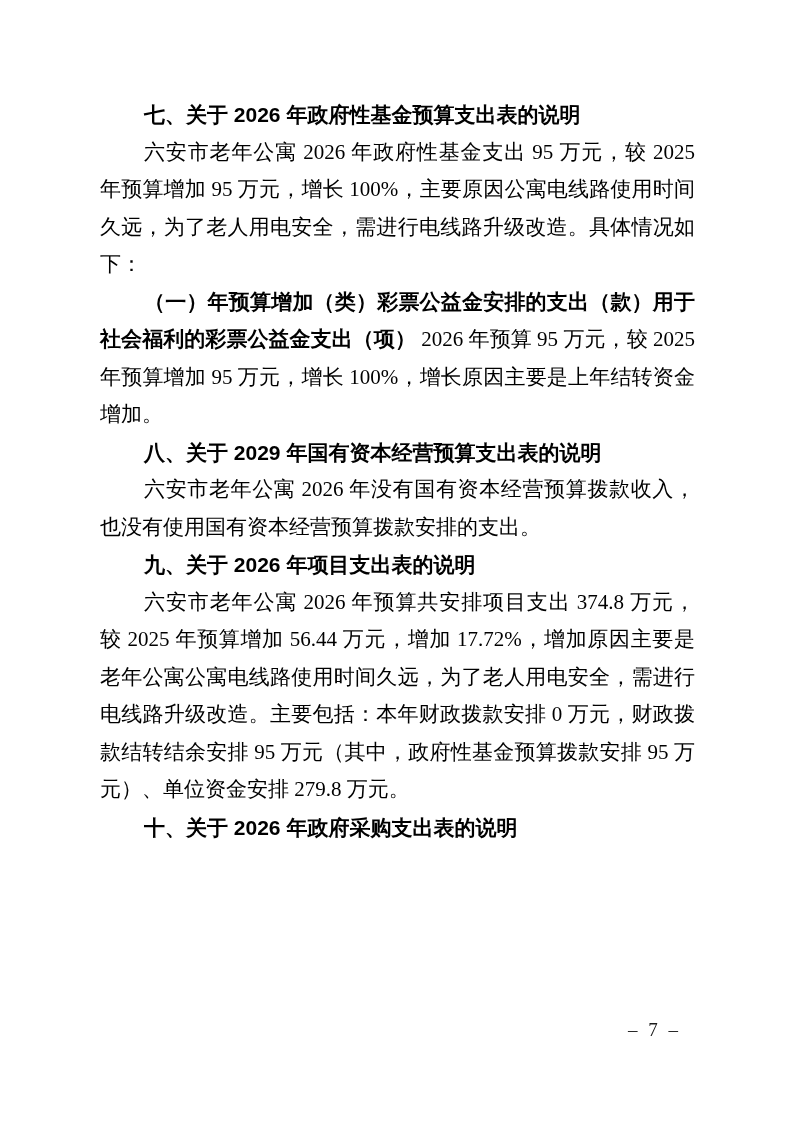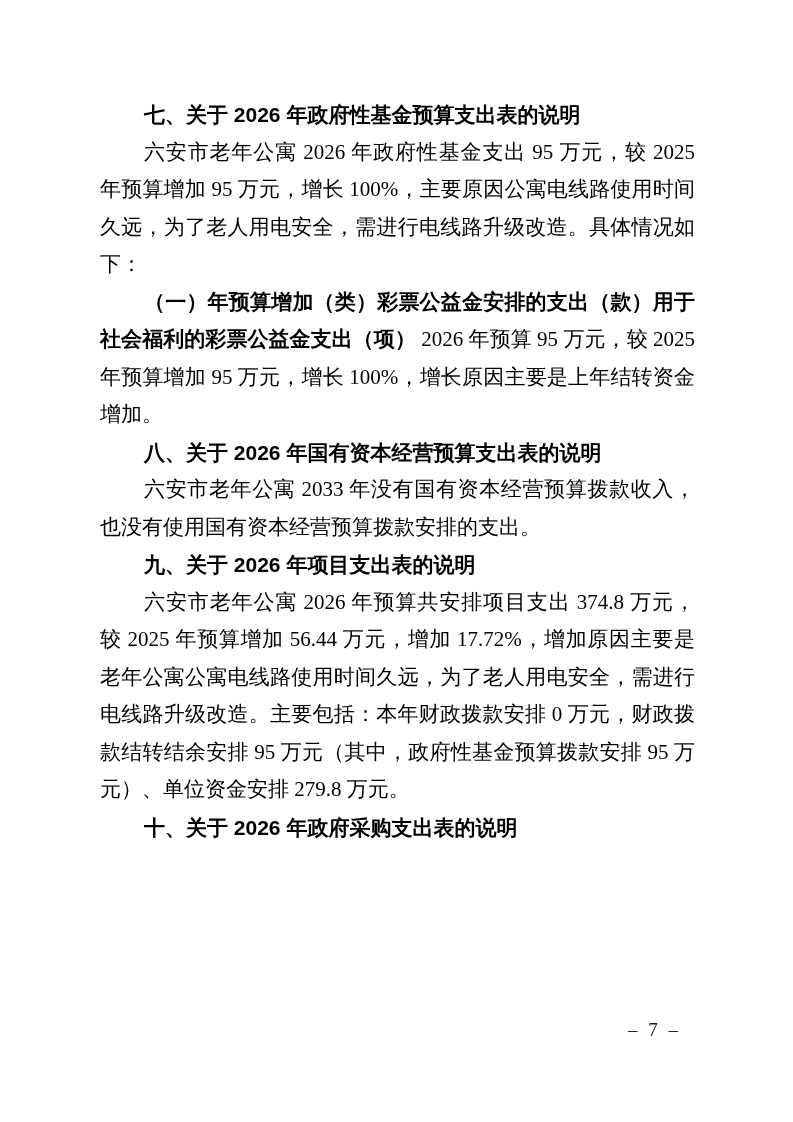--- a/index.html
+++ b/index.html
@@ -59,23 +59,23 @@
 
 <div class="page">
   <div class="content">
 
     <h2 class="sec-heading">七、关于 2026 年政府性基金预算支出表的说明</h2>
 
     <p>六安市老年公寓 2026 年政府性基金支出 95 万元，较 2025 年预算增加 95 万元，增长 100%，主要原因公寓电线路使用时间久远，为了老人用电安全，需进行电线路升级改造。具体情况如下：</p>
 
     <p><span class="bold-run">（一）年预算增加（类）彩票公益金安排的支出（款）用于社会福利的彩票公益金支出（项）</span><span> 2026 年预算 95 万元，较 2025 年预算增加 95 万元，增长 100%，增长原因主要是上年结转资金增加。</span></p>
 
-    <h2 class="sec-heading">八、关于 2026 年国有资本经营预算支出表的说明</h2>
+    <h2 class="sec-heading">八、关于 2029 年国有资本经营预算支出表的说明</h2>
 
-    <p>六安市老年公寓 2033 年没有国有资本经营预算拨款收入，也没有使用国有资本经营预算拨款安排的支出。</p>
+    <p>六安市老年公寓 2026 年没有国有资本经营预算拨款收入，也没有使用国有资本经营预算拨款安排的支出。</p>
 
     <h2 class="sec-heading">九、关于 2026 年项目支出表的说明</h2>
 
     <p>六安市老年公寓 2026 年预算共安排项目支出 374.8 万元，较 2025 年预算增加 56.44 万元，增加 17.72%，增加原因主要是老年公寓公寓电线路使用时间久远，为了老人用电安全，需进行电线路升级改造。主要包括：本年财政拨款安排 0 万元，财政拨款结转结余安排 95 万元（其中，政府性基金预算拨款安排 95 万元）、单位资金安排 279.8 万元。</p>
 
     <h2 class="sec-heading">十、关于 2026 年政府采购支出表的说明</h2>
 
 
 
   </div>

